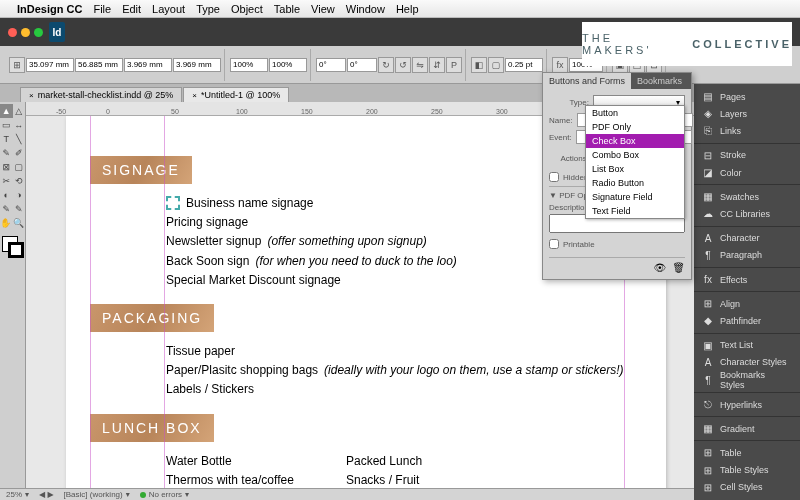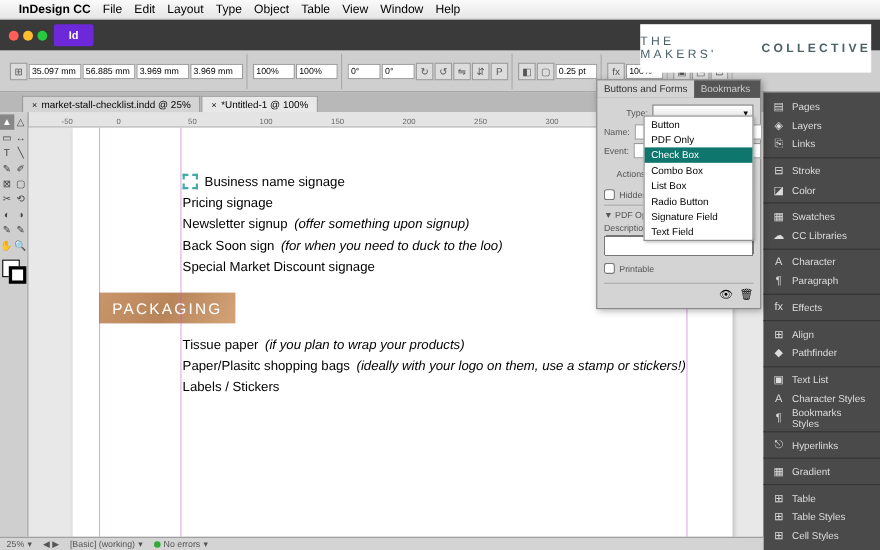--- a/index.html
+++ b/index.html
@@ -1,21 +1,21 @@
 <!DOCTYPE html>
 <html><head>
 <meta charset="utf-8">
 <style>
 *{margin:0;padding:0;box-sizing:border-box;font-family:"Helvetica Neue",Arial,sans-serif}
 body{width:800px;height:500px;overflow:hidden;background:#e8e8e8;position:relative;font-size:10px}
 .menubar{height:18px;background:linear-gradient(#fafafa,#e6e6e6);display:flex;align-items:center;padding:0 6px;gap:11px;font-size:11px;border-bottom:1px solid #bbb}
 .menubar .apple{font-size:13px}
 .menubar span{cursor:default}
 .appbar{height:28px;background:#3a3a3a;display:flex;align-items:center;padding:0 6px;gap:6px}
-.appbar .id{width:36px;height:20px;background:#6d28d9;color:#fff;font-size:10px;display:flex;align-items:center;justify-content:center;border-radius:2px;font-weight:bold}
+.appbar .id{width:16px;height:20px;background:#0c4a6e;color:#fff;font-size:10px;display:flex;align-items:center;justify-content:center;border-radius:2px;font-weight:bold}
 .appbar .dots{display:flex;gap:4px;margin-left:2px}
 .appbar .dot{width:9px;height:9px;border-radius:50%}
 .d-r{background:#ff5f56}.d-y{background:#ffbd2e}.d-g{background:#27c93f}
 .control-panel{height:38px;background:#cfcfcf;border-bottom:1px solid #999;display:flex;align-items:center;padding:0 6px;gap:2px}
 .ctrl-group{display:flex;align-items:center;gap:1px;border-right:1px solid #aaa;padding:0 3px;height:32px}
 .ctrl-box{width:16px;height:16px;background:#ddd;border:1px solid #999;display:flex;align-items:center;justify-content:center;font-size:9px;color:#555}
 .ctrl-input{width:48px;height:14px;font-size:8px;padding:0 2px;border:1px solid #999;background:#fff}
 .ctrl-stack{display:flex;flex-direction:row;gap:1px}
 .tab-bar{height:18px;background:#b8b8b8;display:flex;align-items:flex-end;padding-left:20px}
 .tab{padding:2px 8px;font-size:9px;background:#d4d4d4;border:1px solid #999;border-bottom:none;margin-right:1px;display:flex;align-items:center;gap:4px}
@@ -52,21 +52,21 @@
 .popup-tabs{display:flex;background:#555;color:#ccc;font-size:9px}
 .popup-tabs div{padding:3px 6px;cursor:pointer}
 .popup-tabs .pt-active{background:#d4d4d4;color:#333}
 .popup-body{padding:6px}
 .popup-row{display:flex;align-items:center;margin-bottom:3px}
 .popup-row label{width:40px;text-align:right;margin-right:4px;color:#555;font-size:8px}
 .popup-row input,.popup-row .pinput{flex:1;height:14px;border:1px solid #999;background:#fff;font-size:8px;padding:0 2px}
 .dropdown-btn{flex:1;height:15px;background:linear-gradient(#fff,#e0e0e0);border:1px solid #888;font-size:8px;padding:0 4px;display:flex;align-items:center;justify-content:space-between}
 .dropdown-list{position:absolute;top:32px;right:6px;width:100px;background:#fff;border:1px solid #888;box-shadow:1px 1px 3px rgba(0,0,0,.3);z-index:11}
 .dropdown-list div{padding:2px 6px;font-size:9px;cursor:pointer}
-.dropdown-list div.hl{background:#0f766e;color:#fff}
+.dropdown-list div.hl{background:#a21caf;color:#fff}
 .popup-sec{border-top:1px solid #aaa;margin-top:4px;padding-top:4px}
 .popup-check{display:flex;align-items:center;gap:4px;font-size:8px;color:#555;margin:3px 0}
 .popup-check input{width:10px;height:10px}
 .logo-overlay{position:absolute;top:22px;right:8px;width:210px;height:44px;background:#fff;display:flex;align-items:center;justify-content:center;font-size:11px;letter-spacing:3px;color:#4a6268;z-index:20;font-weight:300}
 .logo-overlay b{font-weight:700}
 .statusbar{position:absolute;bottom:0;left:0;right:106px;height:12px;background:#d4d4d4;border-top:1px solid #999;display:flex;align-items:center;font-size:8px;color:#555;gap:10px;padding:0 6px}
 .status-seg{display:flex;align-items:center;gap:3px}
 .green-dot{width:6px;height:6px;background:#3a3;border-radius:50%}
 </style>
 </head>
@@ -207,20 +207,21 @@
     </div>
   </div>
 
   <div class="canvas-area">
     <div class="page">
       <div class="guide g1"></div>
       <div class="guide g2"></div>
       <div class="guide g3"></div>
 
       <div class="sec1">
+        <div class="section-header">SIGNAGE</div>
         <div class="item-list">
           <div>
               <span class="checkbox-icon"></span>
               <span>Business name signage</span>
             </div>
           <div>
               <span>Pricing signage</span>
             </div>
           <div>
               <span>Newsletter signup </span>
@@ -234,32 +235,44 @@
               <span>Special Market Discount signage</span>
             </div>
         </div>
       </div>
 
       <div class="sec2">
         <div class="section-header">PACKAGING</div>
         <div class="item-list">
           <div>
               <span>Tissue paper </span>
-              <em>(if you plan to wrap your products)</em>
             </div>
           <div>
               <span>Paper/Plasitc shopping bags </span>
               <em>(ideally with your logo on them, use a stamp or stickers!)</em>
             </div>
           <div>
               <span>Labels / Stickers</span>
             </div>
         </div>
       </div>
 
+      <div class="sec3">
+        <div class="section-header">LUNCH BOX</div>
+        <div class="two-col">
+          <div class="col">
+            <div>Water Bottle</div>
+            <div>Thermos with tea/coffee</div>
+          </div>
+          <div class="col">
+            <div>Packed Lunch</div>
+            <div>Snacks / Fruit</div>
+          </div>
+        </div>
+      </div>
     </div>
   </div>
 </div>
 
 <div class="popup">
   <div class="popup-tabs">
     <div class="pt-active">Buttons and Forms</div>
     <div>Bookmarks</div>
   </div>
   <div class="popup-body">

